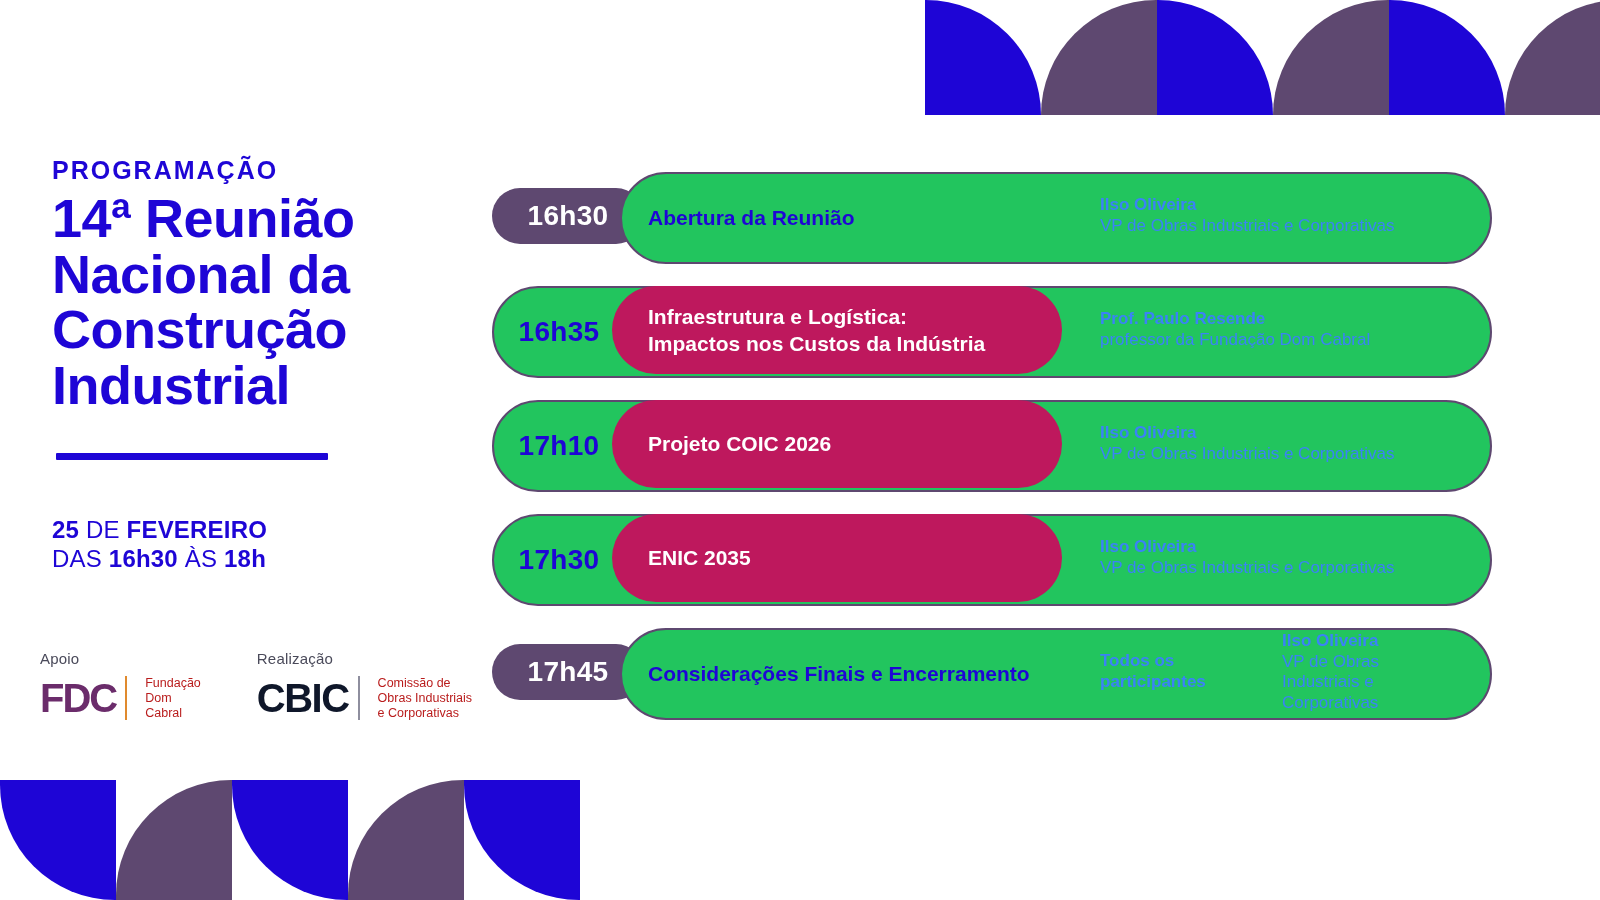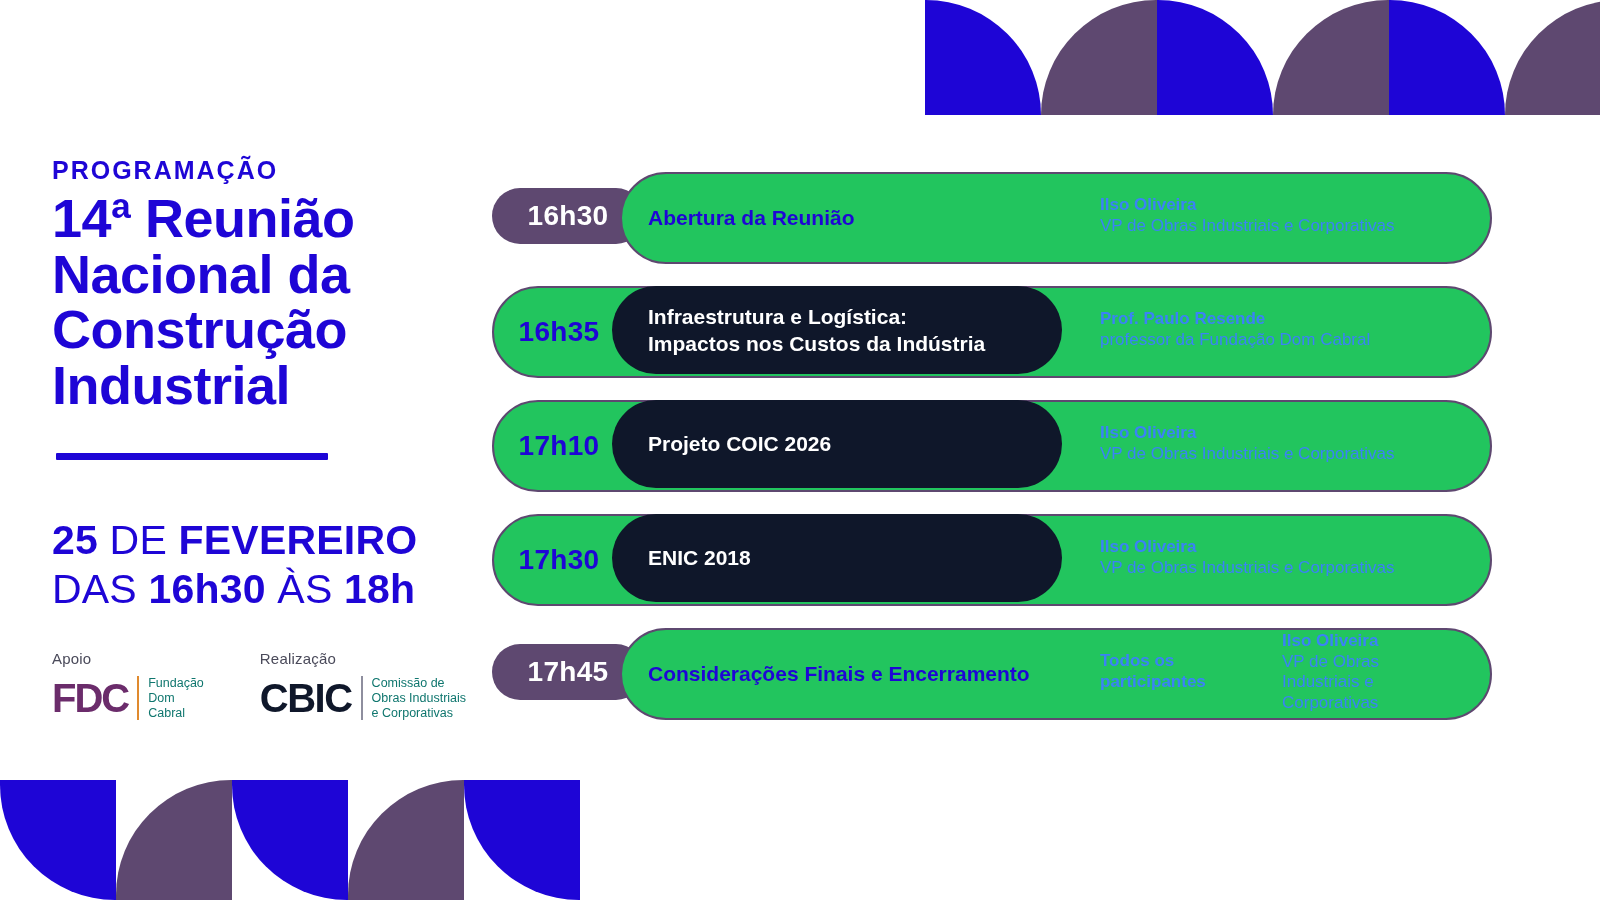--- a/index.html
+++ b/index.html
@@ -32,38 +32,38 @@
   }
   .main-title{
     font-size:54px;font-weight:800;line-height:1.03;
     color:#1E05D6;margin:0;letter-spacing:-0.5px;max-width:340px;
   }
   .rule{
     width:272px;height:7px;background:#1E05D6;
     margin:40px 0 0 4px;border-radius:1px;
   }
   .date-block{margin-top:56px;color:#1E05D6;line-height:1.18;}
-  .date-line{font-size:41px;font-weight:400;letter-spacing:0.2px;white-space:nowrap;}
+  .date-line{font-size:24px;font-weight:400;letter-spacing:0.2px;white-space:nowrap;}
   .date-line b{font-weight:800;}
 
   
-  .logos{position:absolute;left:52px;top:650px;display:flex;gap:56px;align-items:flex-start;}
+  .logos{position:absolute;left:40px;top:650px;display:flex;gap:56px;align-items:flex-start;}
   .logo-group{display:flex;flex-direction:column;}
   .logo-caption{
     font-size:15px;color:#4a4a5a;font-weight:400;margin-bottom:9px;letter-spacing:.2px;
   }
   .logo-row{display:flex;align-items:center;gap:9px;}
   .fdc-mark{
     font-size:40px;font-weight:800;color:#6B2C6B;letter-spacing:-2px;
     line-height:1;font-family:"Liberation Sans",sans-serif;
   }
   .logo-sep{width:2px;align-self:stretch;background:#E08A2E;}
   .logo-sep.grey{background:#8e8e9e;}
   .logo-sub{
-    font-size:12.5px;line-height:1.18;color:#0f766e;font-weight:400;white-space:pre-line;
+    font-size:12.5px;line-height:1.18;color:#b91c1c;font-weight:400;white-space:pre-line;margin-left:9px;
   }
   .cbic-mark{
     font-size:40px;font-weight:800;color:#0f172a;
     letter-spacing:-1.5px;line-height:1;
   }
 
   
   .schedule{position:absolute;left:492px;top:172px;width:1000px;}
   .row{position:relative;height:88px;margin-bottom:26px;}
   .row:last-child{margin-bottom:0;}
@@ -83,21 +83,21 @@
   .row.tab-style .capsule{left:128px;right:0;width:auto;}
   .row.inline-style .capsule{left:0;right:0;width:auto;}
 
   .time-inline{
     flex:0 0 auto;width:130px;text-align:center;
     color:#1E05D6;font-size:28px;font-weight:800;letter-spacing:.3px;
   }
   
   .title-capsule{
     position:absolute;left:120px;top:0;height:88px;width:450px;
-    background:#0f172a;border-radius:46px;
+    background:#be185d;border-radius:46px;
     display:flex;align-items:center;padding:0 0 0 36px;
     box-sizing:border-box;z-index:3;
   }
   .title-capsule .title-text{
     color:#ffffff;font-size:21px;font-weight:700;line-height:1.3;white-space:pre-line;
   }
   
   .title-plain{
     color:#1E05D6;font-size:21px;font-weight:700;line-height:1.3;white-space:pre-line;
   }
@@ -190,21 +190,21 @@
         <div class="speaker" style="left:608px;top:50%;transform:translateY(-50%);">
           <div class="sp-name">Ilso Oliveira</div>
           <div class="sp-role">VP de Obras Industriais e Corporativas</div>
         </div>
       </div>
       <div class="row inline-style">
         <div class="capsule">
           <span class="time-inline">17h30</span>
         </div>
         <div class="title-capsule" style="width: 450px;">
-          <span class="title-text">ENIC 2018</span>
+          <span class="title-text">ENIC 2035</span>
         </div>
         <div class="speaker" style="left:608px;top:50%;transform:translateY(-50%);">
           <div class="sp-name">Ilso Oliveira</div>
           <div class="sp-role">VP de Obras Industriais e Corporativas</div>
         </div>
       </div>
       <div class="row tab-style">
         <div class="time-tab">17h45</div>
         <div class="capsule">
           <span class="title-plain">Considerações Finais e Encerramento</span>

